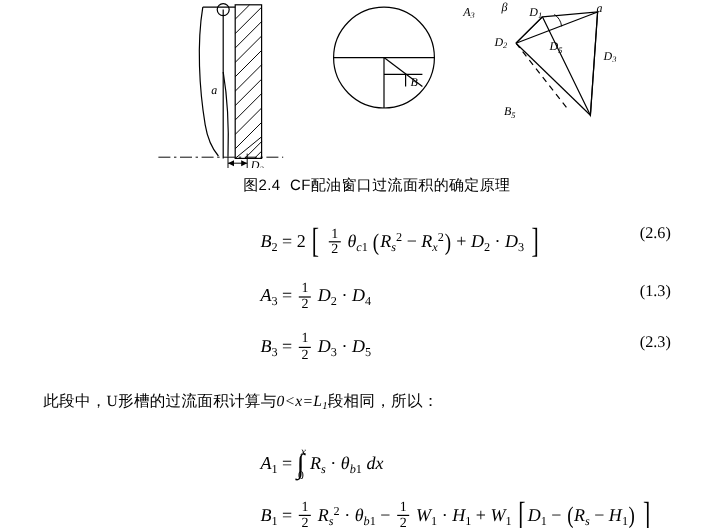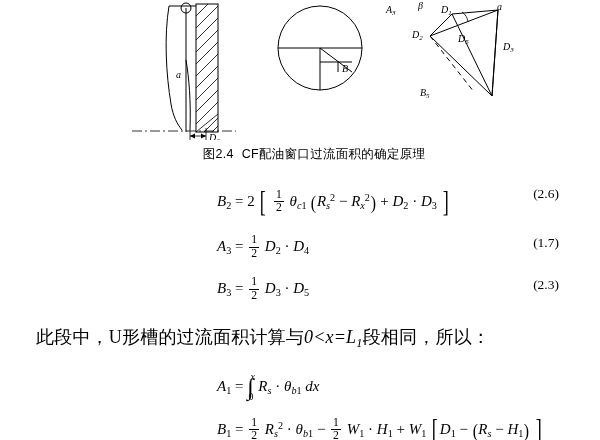--- a/index.html
+++ b/index.html
@@ -152,21 +152,21 @@
     left: 18%;
     bottom: -0.20em;
     font-size: 0.42em;
     font-style: normal;
   }
 
   
   .body-line {
     position: absolute;
     left: 36px;
-    font-size: 18px;
+    font-size: 13px;
     font-family: "Liberation Sans", sans-serif;
     letter-spacing: 0.2px;
     white-space: nowrap;
   }
   .body-line .lat {
     font-family: "Liberation Serif", serif;
     font-style: italic;
   }
   .body-line .latn {
     font-family: "Liberation Serif", serif;
@@ -282,21 +282,21 @@
 
   <div class="eq-block" style="top:235px;height:32px;">
     <div class="eq-row">
       <div class="eq-body">
         <span class="mi">A</span><span class="sub-n">3</span>
         <span class="mo"> = </span>
         <span class="frac"><span class="num mn">1</span><span class="den mn">2</span></span>
         <span class="mi">D</span><span class="sub-n">2</span>
         <span class="mo"> · </span><span class="mi">D</span><span class="sub-n">4</span>
       </div>
-      <div class="eq-tag">(1.7)</div>
+      <div class="eq-tag">(1.3)</div>
     </div>
   </div>
 
   <div class="eq-block" style="top:277px;height:32px;">
     <div class="eq-row">
       <div class="eq-body">
         <span class="mi">B</span><span class="sub-n">3</span>
         <span class="mo"> = </span>
         <span class="frac"><span class="num mn">1</span><span class="den mn">2</span></span>
         <span class="mi">D</span><span class="sub-n">3</span>

